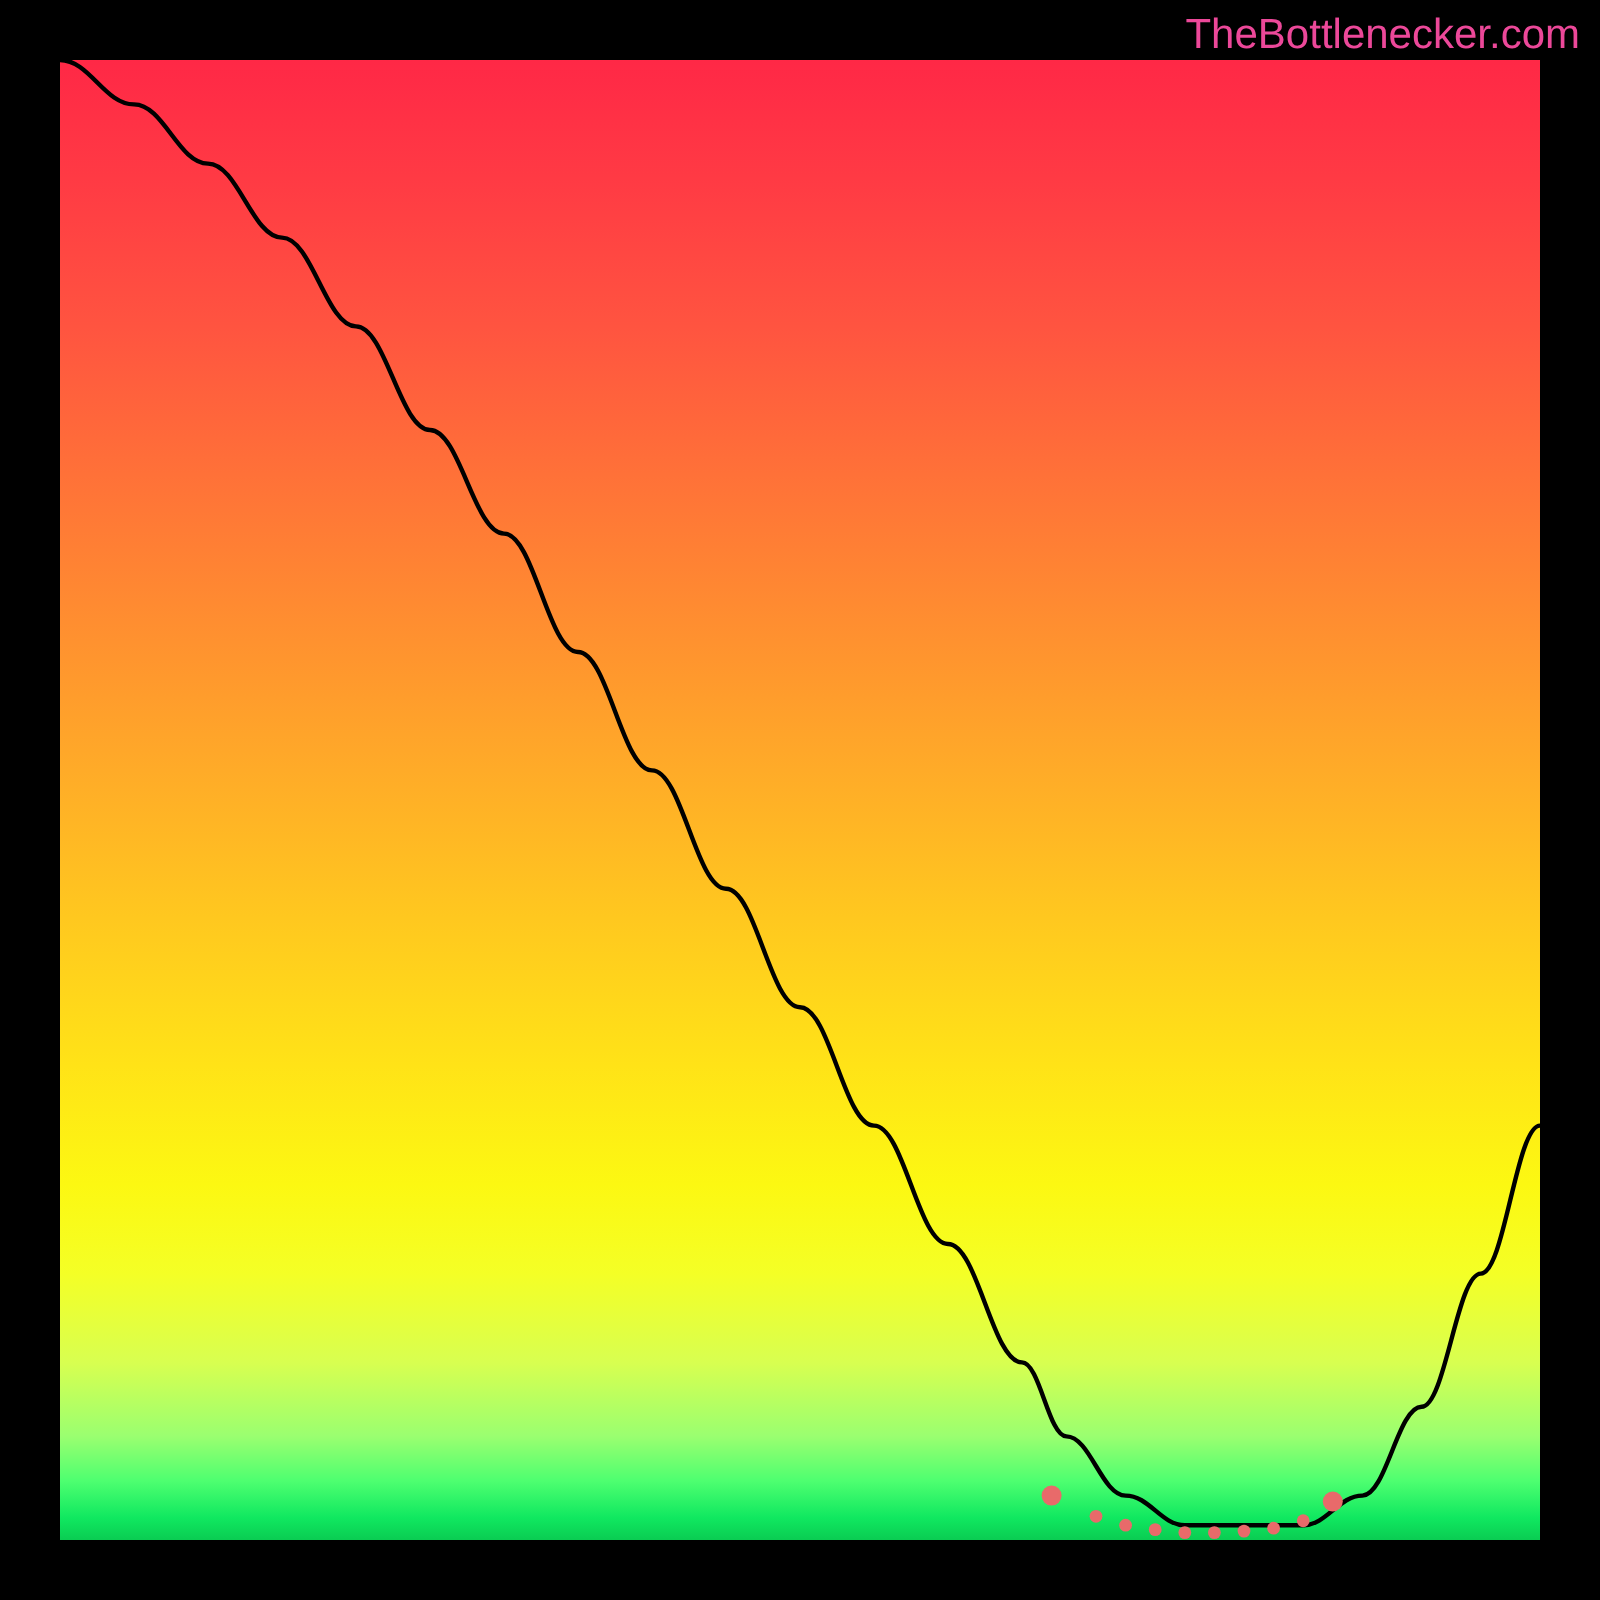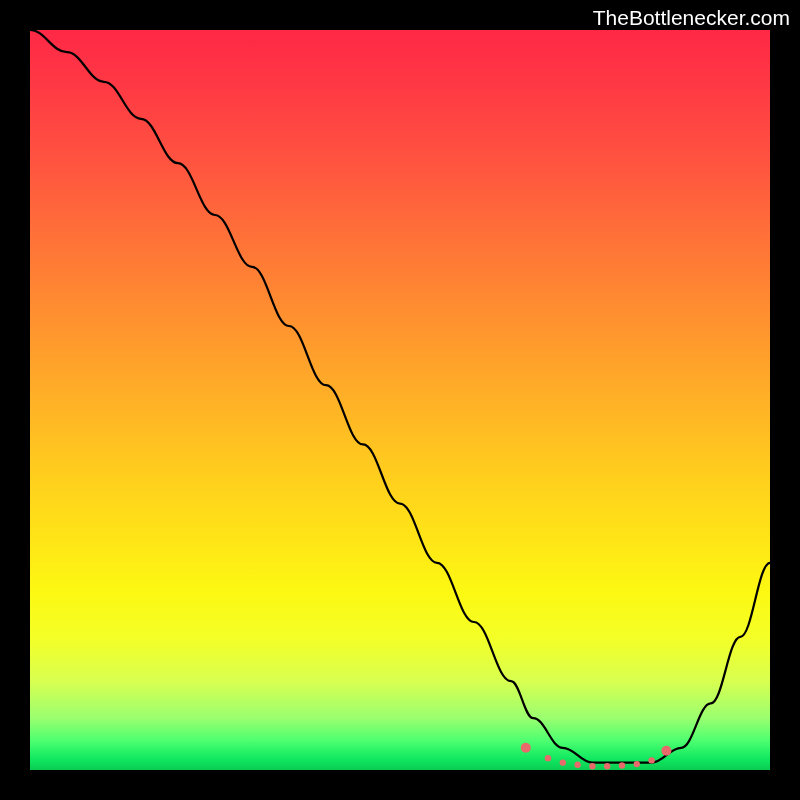--- a/index.html
+++ b/index.html
@@ -1,17 +1,17 @@
 <!DOCTYPE html>
 <html><head>
 <meta charset="utf-8">
 <style>
   * { margin: 0; padding: 0; box-sizing: border-box; }
   body { width: 800px; height: 800px; background: #000; position: relative; font-family: Arial, sans-serif; }
-  .watermark { position: absolute; top: 6px; right: 10px; color: #ffffff; font-size: 21px; font-weight: 500; }
+  .watermark { position: absolute; top: 6px; right: 10px; color: #ec4899; font-size: 21px; font-weight: 500; }
   .plot-area { position: absolute; top: 30px; left: 30px; width: 740px; height: 740px; }
   .gradient-bg { position: absolute; top: 0; left: 0; width: 100%; height: 100%; background: linear-gradient(to bottom,
     #ff2846 0%,
     #ff3a44 8%,
     #ff5440 18%,
     #ff7138 28%,
     #ff8e30 38%,
     #ffab28 48%,
     #ffc81f 58%,
     #ffe317 68%,

